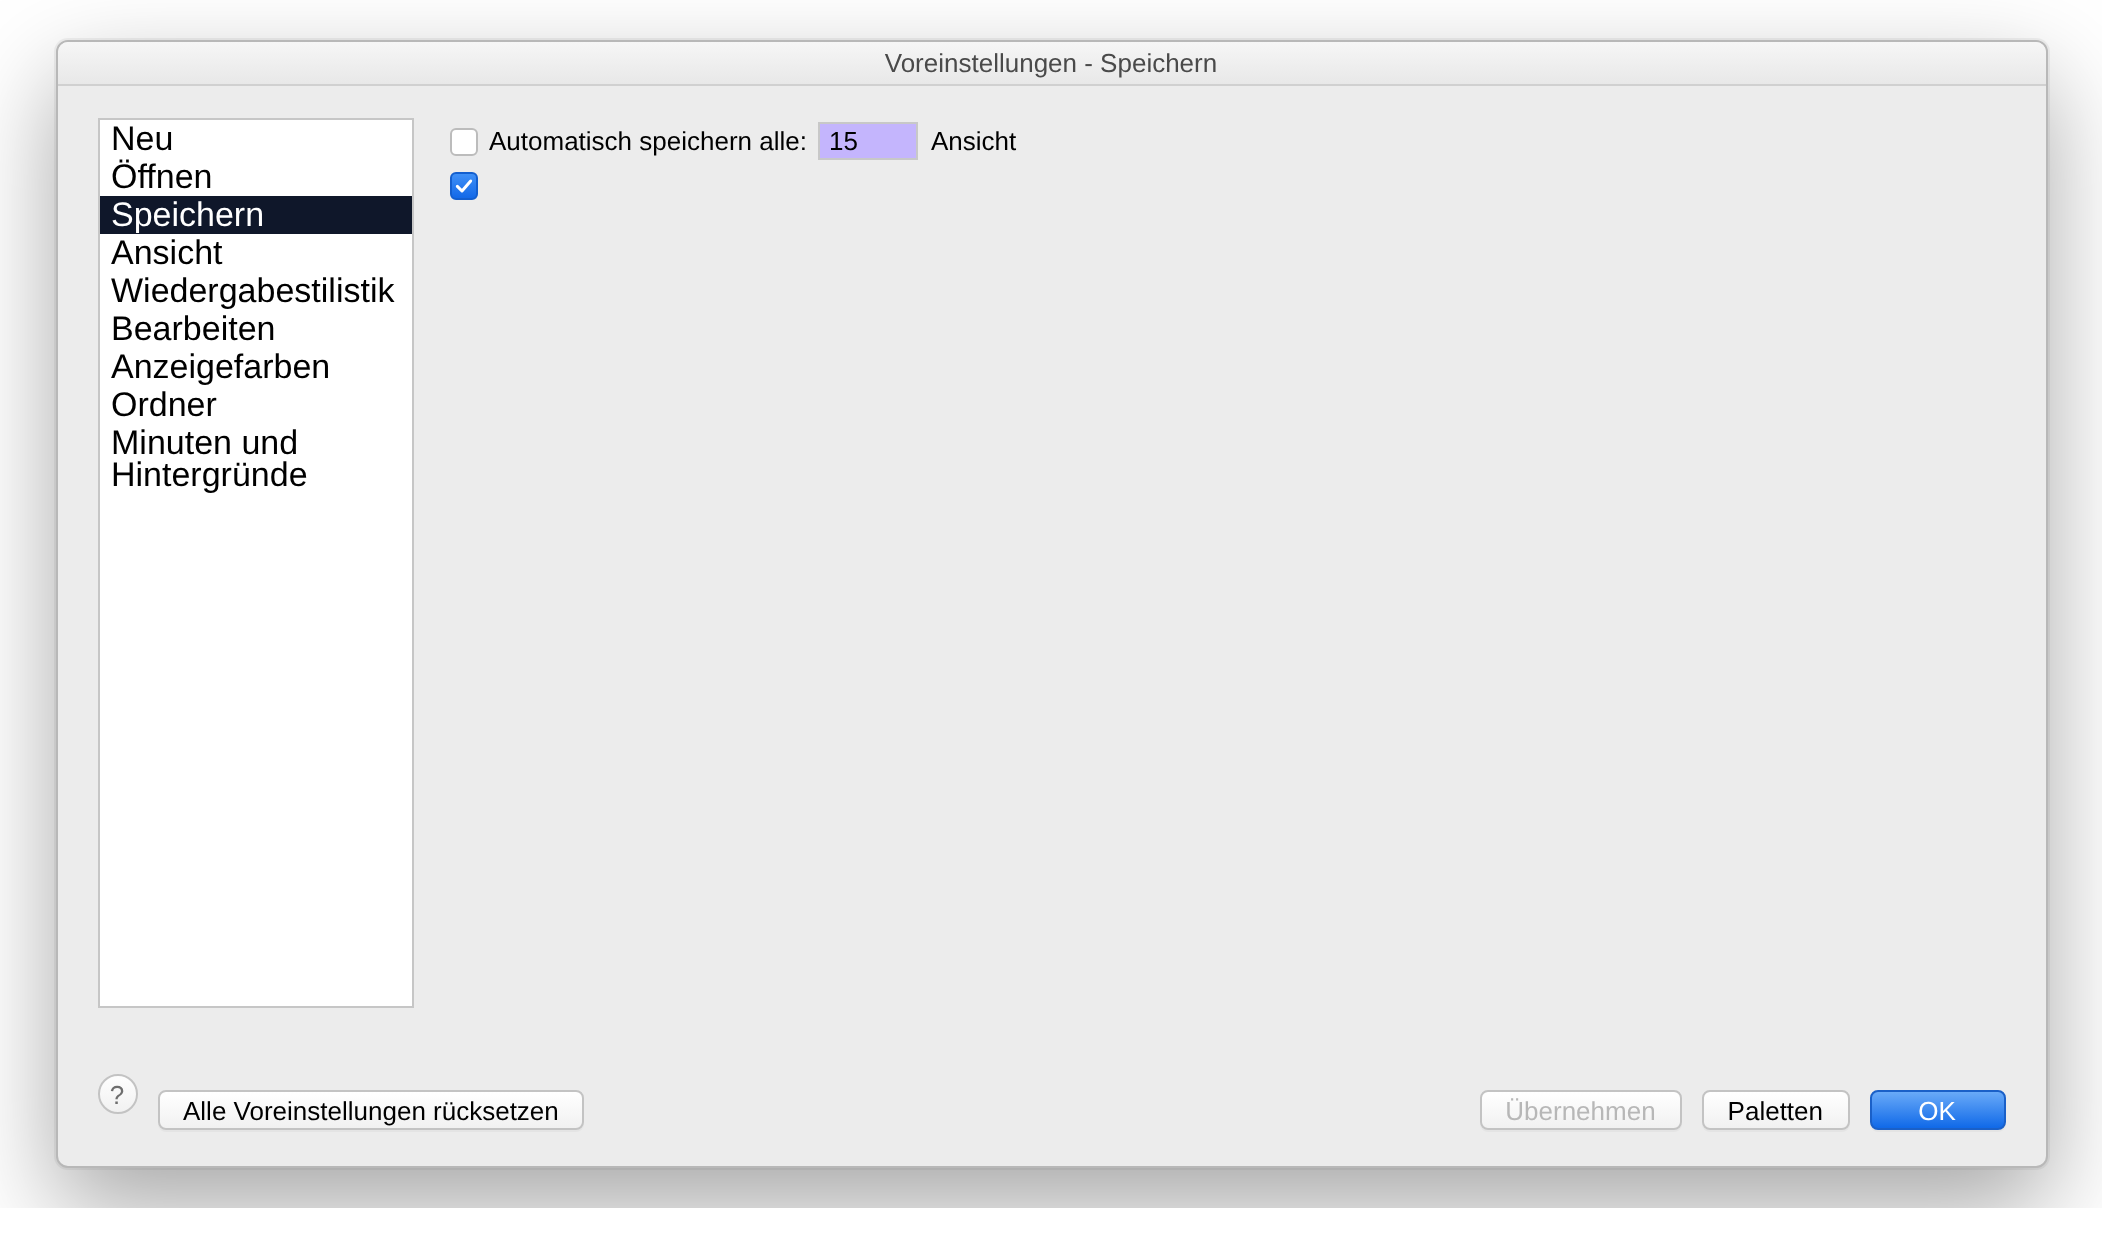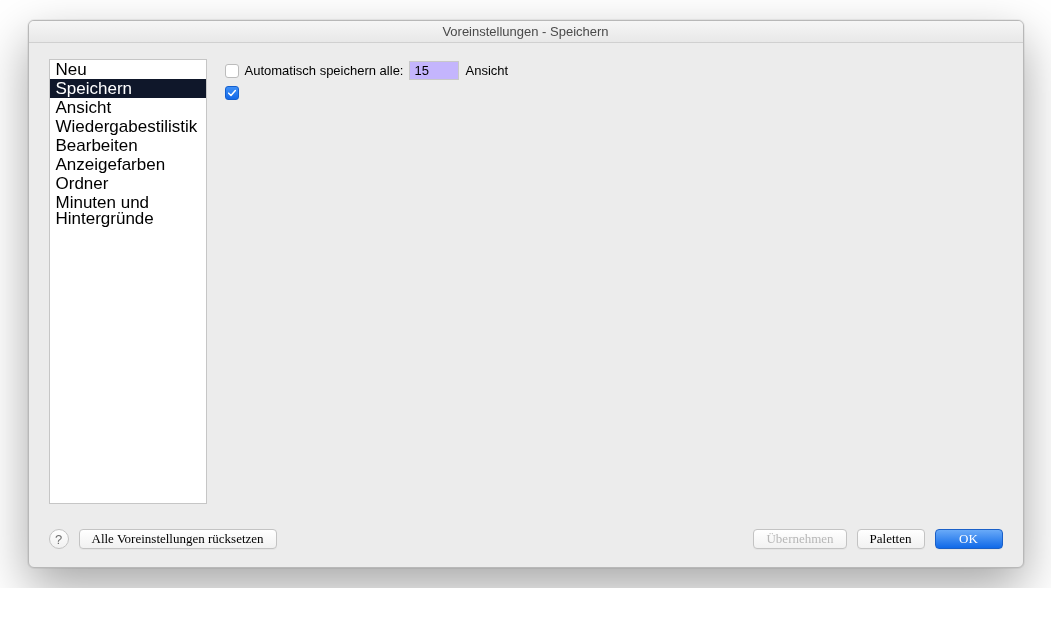--- a/index.html
+++ b/index.html
@@ -121,24 +121,25 @@
       cursor: pointer;
       font-weight: 500;
     }
     .btn {
       height: 20px;
       padding: 0 12px;
       border: 1px solid #c3c3c3;
       background: linear-gradient(#ffffff, #f1f1f1);
       border-radius: 4px;
       font-size: 13px;
-      font-family: Liberation Serif, serif;
+      font-family: Liberation Sans, sans-serif;
       cursor: pointer;
       box-shadow: 0 1px 0 rgba(0,0,0,0.03);
       color: #000;
+      margin-top: 16px;
     }
     .btn:disabled {
       color: #b7b7b7;
       cursor: default;
     }
     .btn.primary {
       background: linear-gradient(#69aaf8, #1069e8);
       border-color: #1a60c8;
       color: #fff;
       min-width: 68px;
@@ -154,20 +155,21 @@
 <body>
 
 <div class="window">
   <div class="titlebar">
     <span>Voreinstellungen - Speichern</span>
   </div>
 
   <div class="content">
     <div class="sidebar" id="sidebar">
         <div class="sidebar-item">Neu</div>
+        <div class="sidebar-item">Öffnen</div>
         <div class="sidebar-item selected">Speichern</div>
         <div class="sidebar-item">Ansicht</div>
         <div class="sidebar-item">Wiedergabestilistik</div>
         <div class="sidebar-item">Bearbeiten</div>
         <div class="sidebar-item">Anzeigefarben</div>
         <div class="sidebar-item">Ordner</div>
         <div class="sidebar-item">Minuten und Hintergründe</div>
       </div>
 
     <div class="main">

